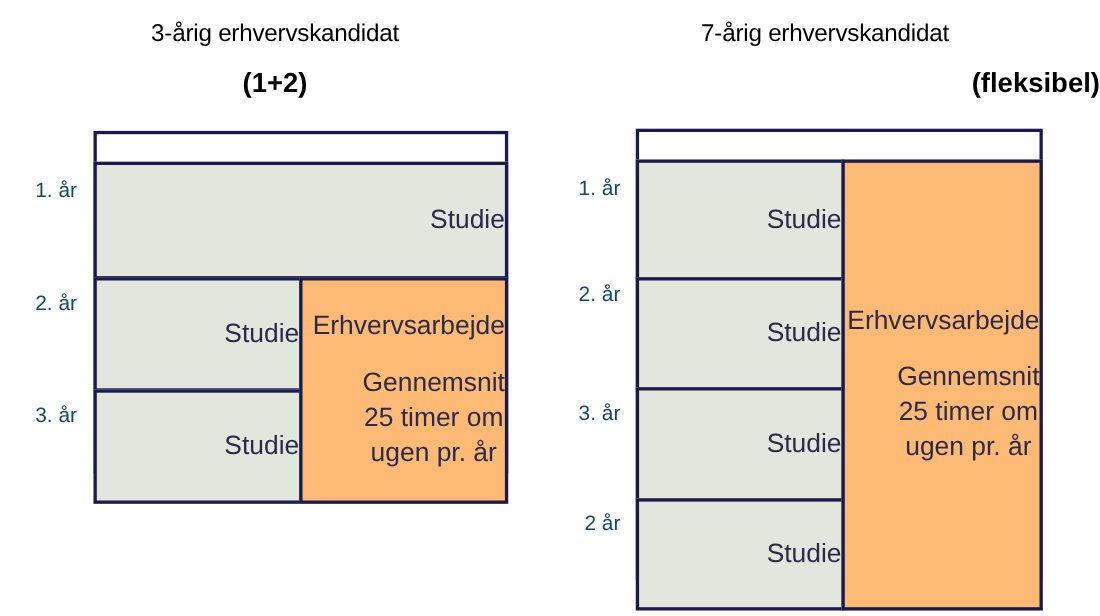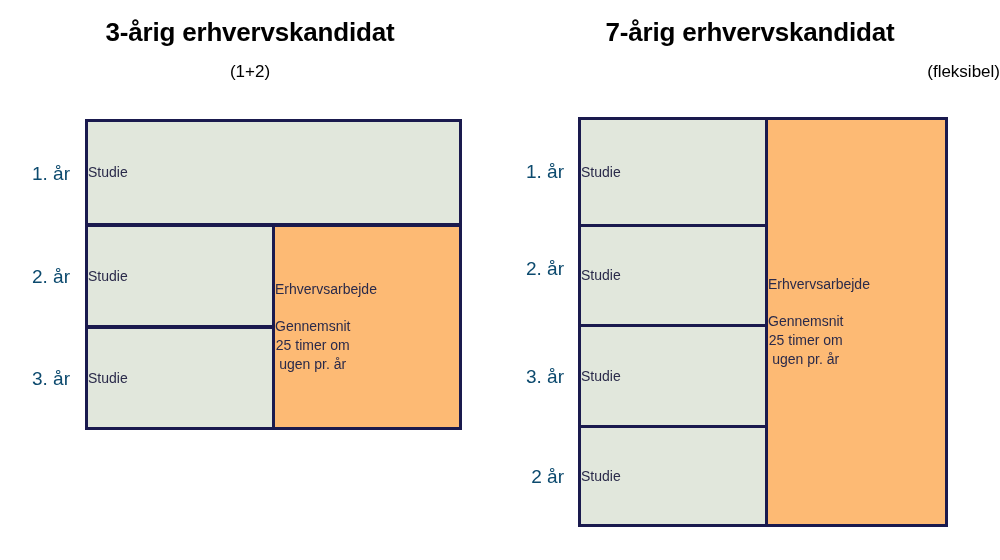--- a/index.html
+++ b/index.html
@@ -21,36 +21,36 @@
     top: 0;
   }
   .panel-left  { left: 0;   width: 500px; }
   .panel-right { left: 500px; width: 500px; }
 
   .title {
     position: absolute;
     left: 0;
     width: 100%;
     text-align: center;
-    font-size: 26px;
-    font-weight: bold;
+    font-size: 22px;
+    font-weight: normal;
     letter-spacing: -0.2px;
     color: #000000;
     white-space: nowrap;
   }
   .panel-left  .title { top: 17px; }
   .panel-right .title { top: 17px; }
 
   .subtitle {
     position: absolute;
     left: 0;
     width: 100%;
     text-align: center;
-    font-size: 17px;
-    font-weight: normal;
+    font-size: 25px;
+    font-weight: bold;
     color: #000000;
   }
   .panel-left  .subtitle { top: 62px; }
   .panel-right .subtitle { top: 62px; text-align: right; }
 
   
   .year-label {
     position: absolute;
     font-size: 19px;
     color: #0c4a6e;
@@ -64,26 +64,27 @@
     border: 3px solid #1a1a4e;
     background: #ffffff;
   }
 
   .cell {
     position: absolute;
     box-sizing: border-box;
     border: 3px solid #1a1a4e;
     display: flex;
     flex-direction: column;
-    align-items: flex-start;
+    align-items: flex-end;
     justify-content: center;
     text-align: center;
     color: #2a2a4a;
-    font-size: 14px;
+    font-size: 24px;
     line-height: 1.35;
+    margin-top: 28px;
   }
   .cell.study { background: #e1e7dc; }
   .cell.work  { background: #fdba74; }
 
   .work-heading {
     display: block;
     margin-bottom: 18px;
   }
   .work-detail {
     display: block;

